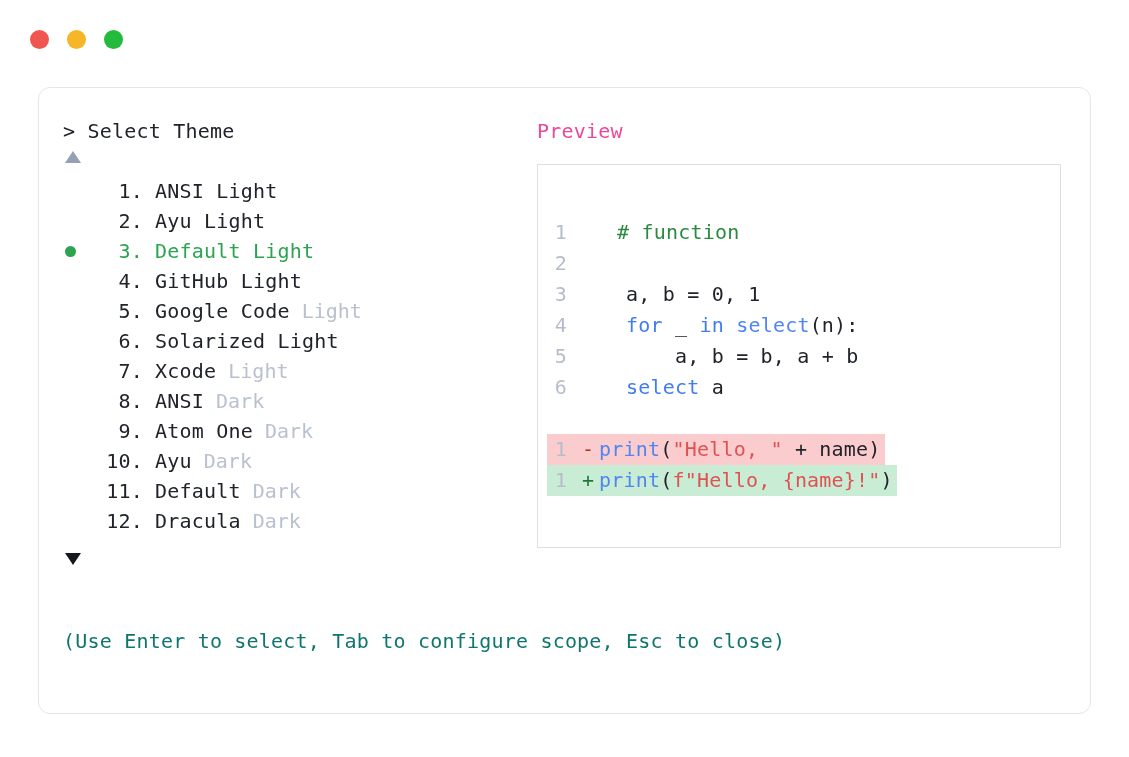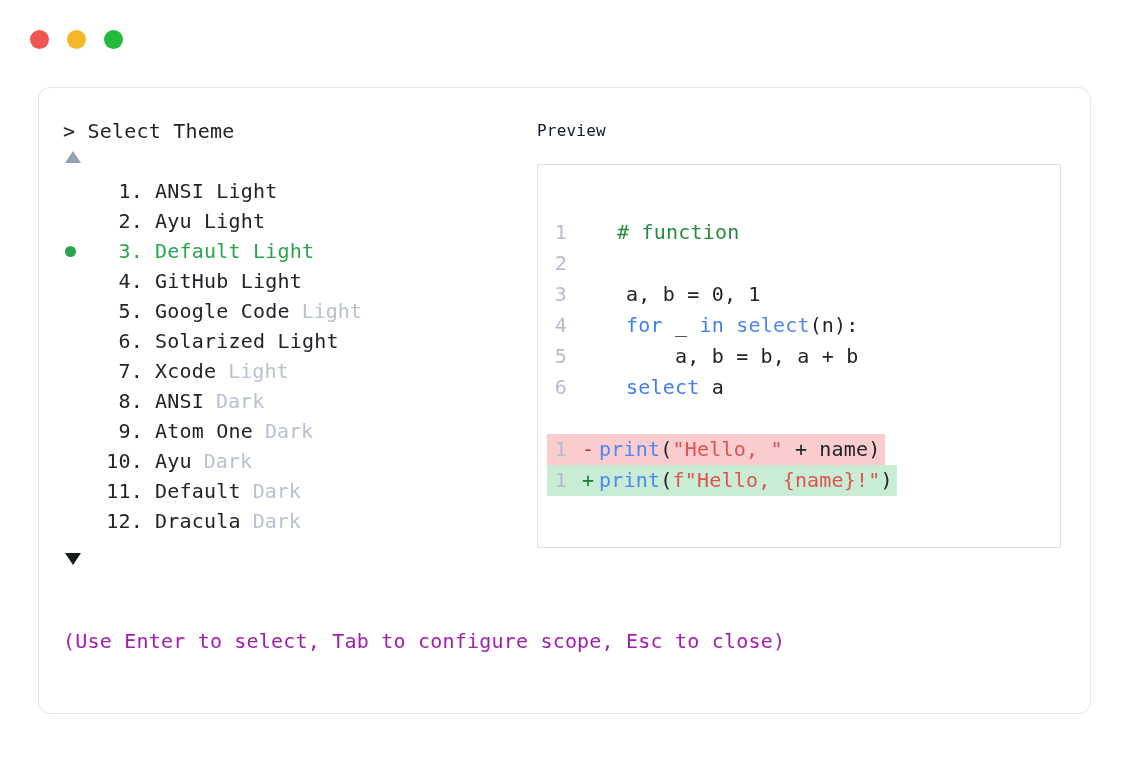--- a/index.html
+++ b/index.html
@@ -132,36 +132,36 @@
     align-items: center;
   }
 
   
   #footer-hint {
     position: absolute;
     left: 24px;
     top: 540px;
     font-size: 20px;
     line-height: 26px;
-    color: #a21caf;
+    color: #0f766e;
     letter-spacing: 0.2px;
     white-space: pre;
   }
 
   
   #preview-pane {
     position: absolute;
     left: 498px;
     top: 30px;
     width: 530px;
   }
   #preview-label {
-    font-size: 16px;
+    font-size: 20px;
     line-height: 26px;
-    color: #0f172a;
+    color: #ec4899;
     letter-spacing: 0.2px;
   }
   #code-preview-box {
     margin-top: 20px;
     width: 524px;
     height: 384px;
     box-sizing: border-box;
     border: 1.5px solid #dcdfe8;
     background: #ffffff;
     position: relative;

